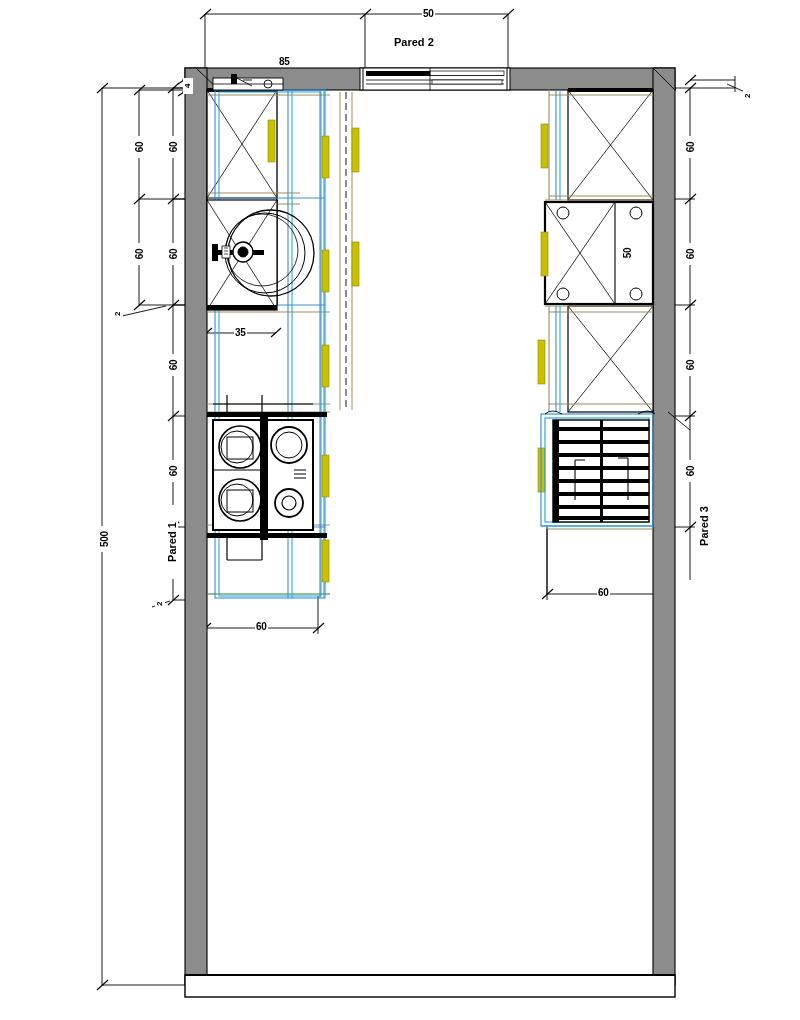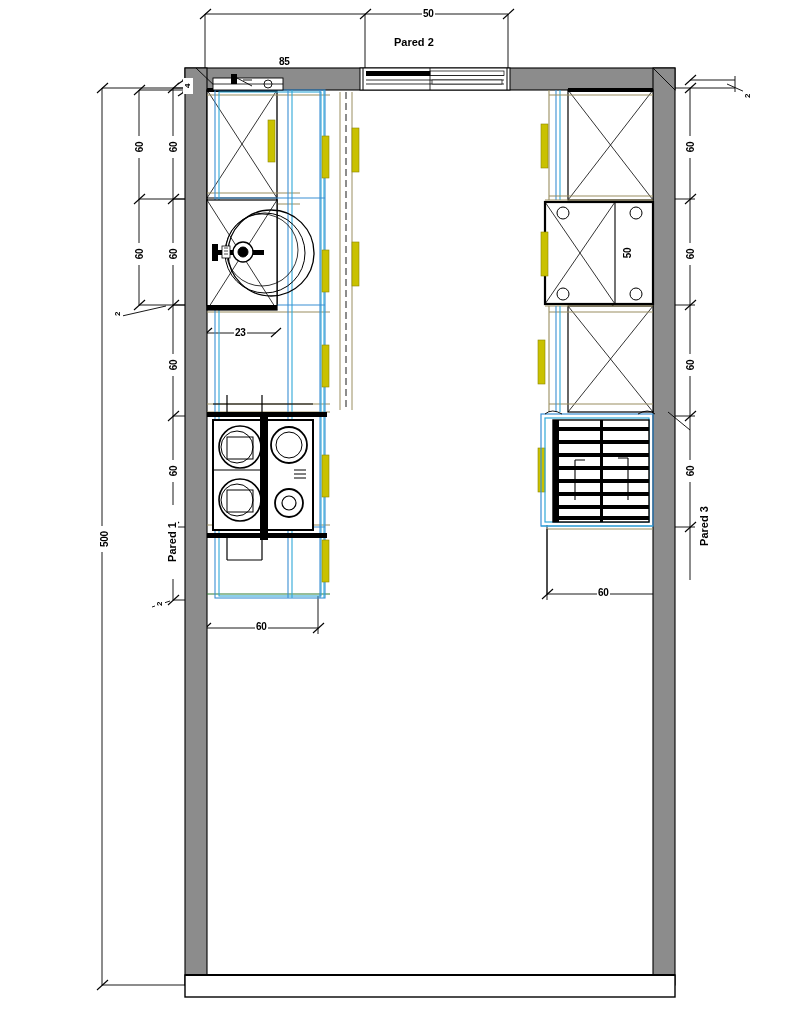--- a/index.html
+++ b/index.html
@@ -376,17 +376,17 @@
 <div class="dimtxt rot90" style="left:680px;top:360px;width:20px;text-align:center;">60</div>
 <div class="dimtxt rot90" style="left:680px;top:466px;width:20px;text-align:center;">60</div>
 
 <div class="lbl rot90" style="left:667px;top:520px;width:70px;text-align:center;">Pared 3</div>
 
 <div class="dimtxt rot90 tiny" style="left:110px;top:309px;width:14px;text-align:center;">2</div>
 <div class="dimtxt rot90 tiny" style="left:152px;top:599px;width:14px;text-align:center;">2</div>
 <div class="dimtxt rot90 tiny" style="left:740px;top:91px;width:14px;text-align:center;">2</div>
 <div class="dimtxt rot90 tiny" style="left:180px;top:81px;width:14px;text-align:center;">4</div>
 
-<div class="dimtxt" style="left:234px;top:328px;">23</div>
+<div class="dimtxt" style="left:234px;top:328px;">35</div>
 <div class="dimtxt rot90" style="left:617px;top:248px;width:20px;text-align:center;">50</div>
 
 <div class="dimtxt" style="left:255px;top:622px;">60</div>
 <div class="dimtxt" style="left:597px;top:588px;">60</div>
 
 </body></html>

